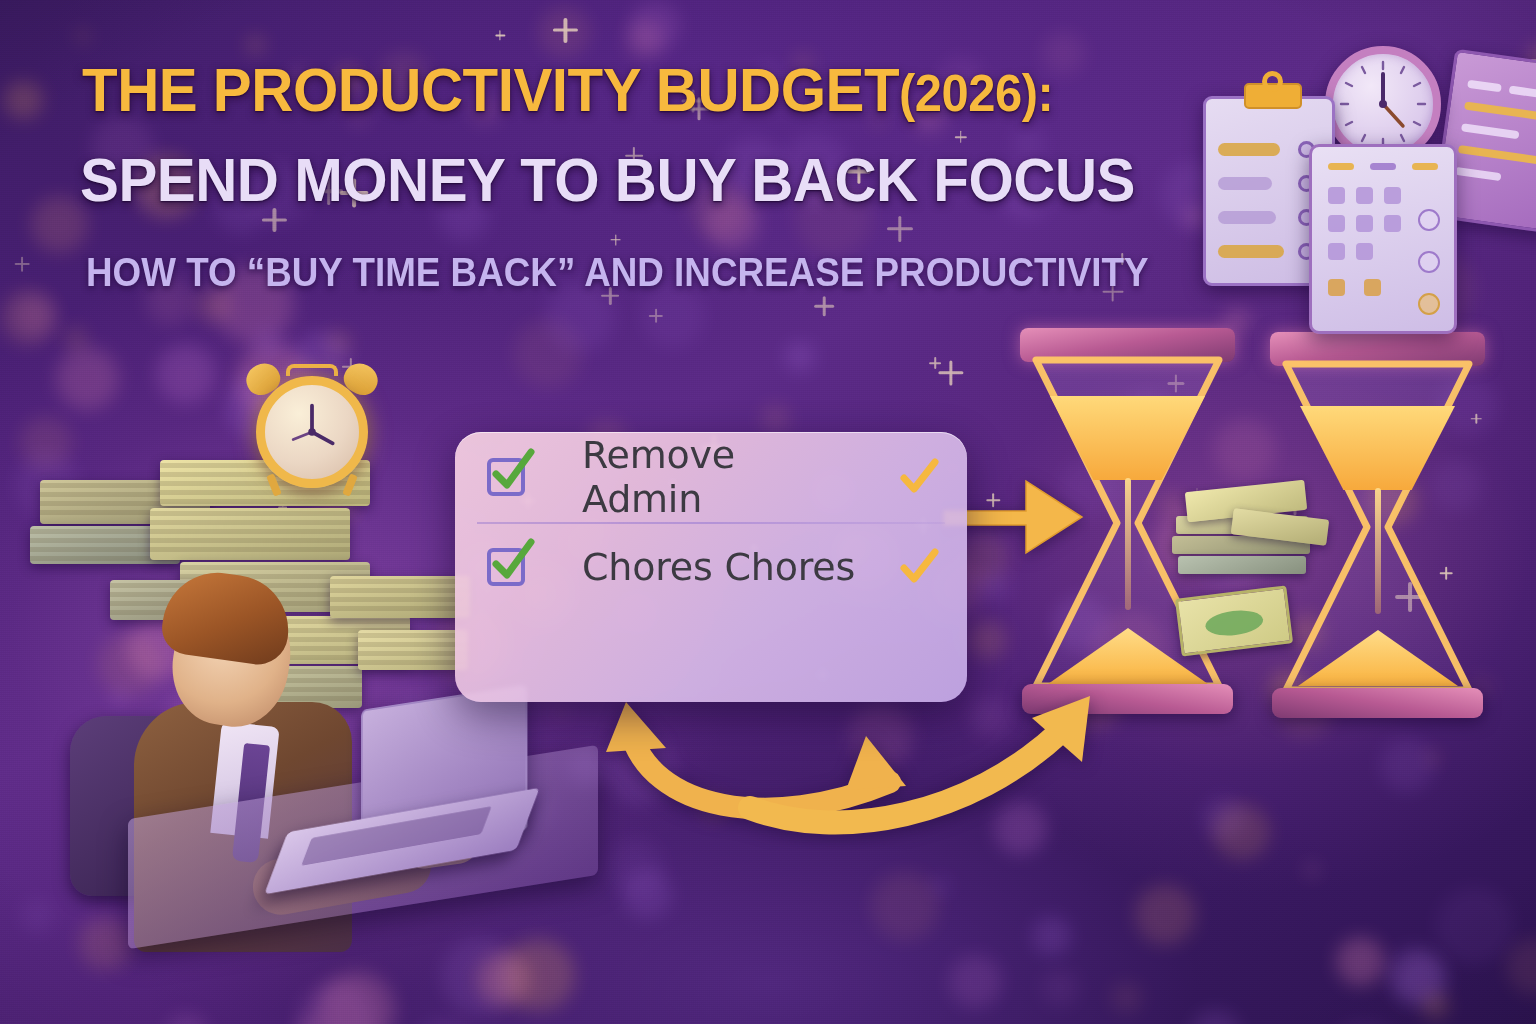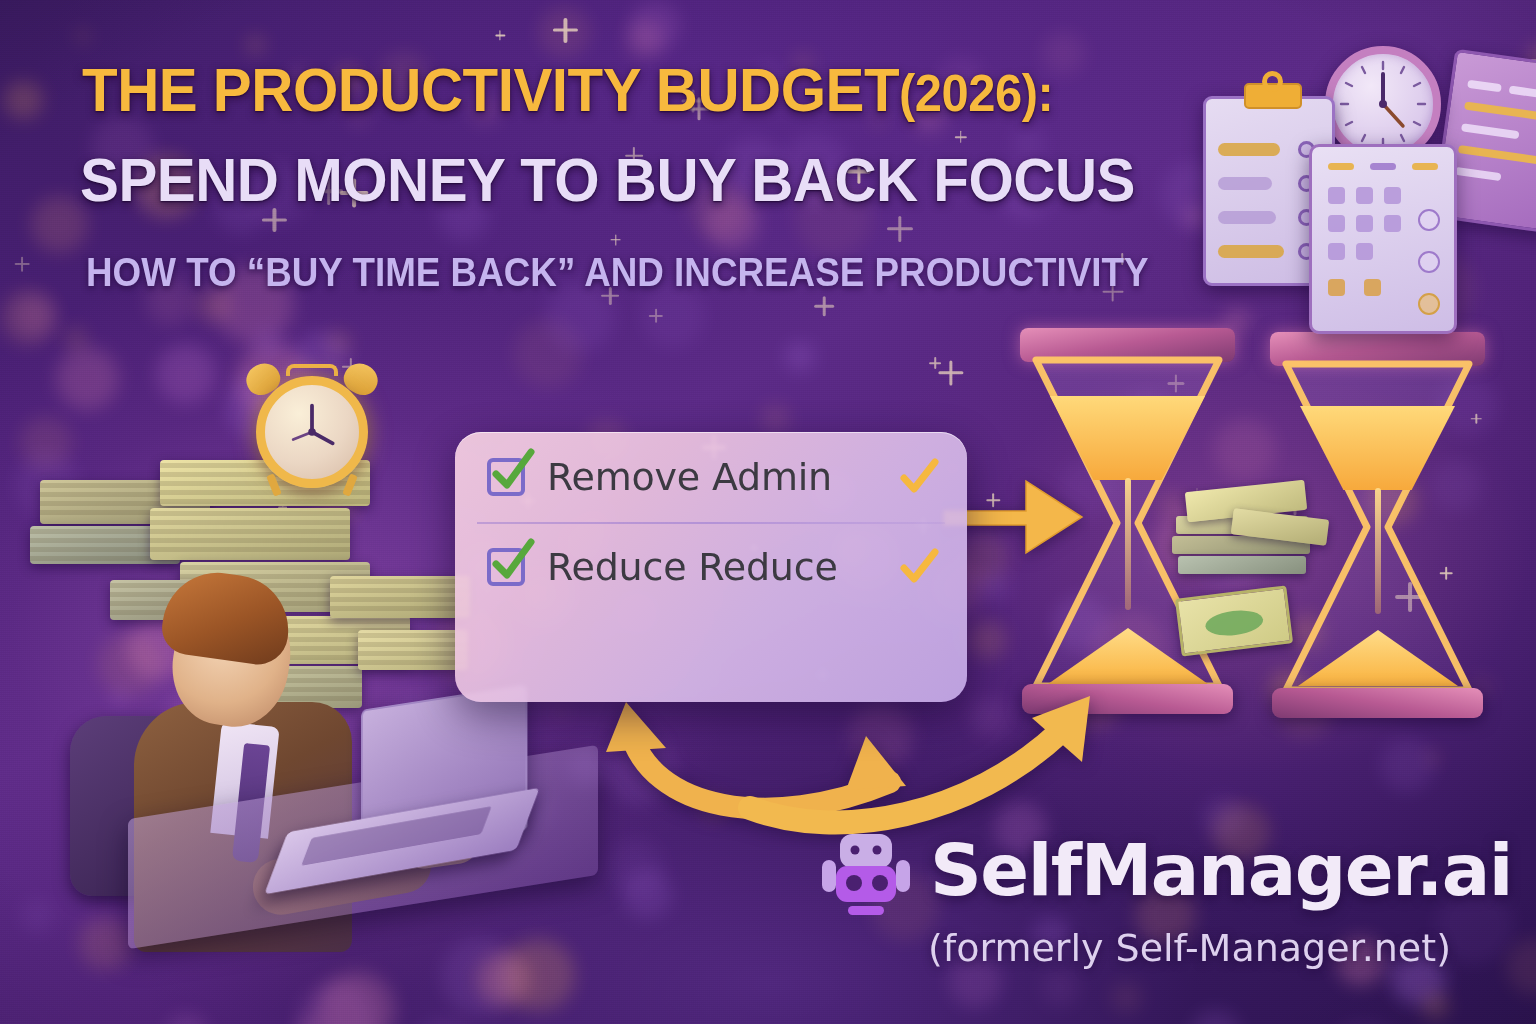--- a/index.html
+++ b/index.html
@@ -189,20 +189,21 @@
   
   #checklist-card {
     position:absolute; left:455px; top:432px; width:512px; height:270px; z-index:30;
     background:linear-gradient(135deg, rgba(246,208,226,.93) 0%, rgba(236,196,224,.92) 30%, rgba(216,186,232,.92) 62%, rgba(198,172,232,.92) 100%);
     border-radius:26px; backdrop-filter:blur(2px);
     box-shadow:0 14px 40px rgba(18,4,42,.48), inset 0 1px 0 rgba(255,255,255,.55);
   }
   .cl-row {
     position:relative; display:flex; align-items:center; height:90px;
     padding:0 28px 0 32px;
+    gap:35px;
   }
   .cl-row + .cl-row::before {
     content:""; position:absolute; left:22px; right:22px; top:0; height:2px;
     background:linear-gradient(90deg, rgba(140,110,205,.42), rgba(150,120,210,.55), rgba(150,120,210,.12));
   }
   .cl-box {
     position:relative; width:38px; height:38px; flex:0 0 38px;
     border:4px solid #7B6BC9; border-radius:6px; background:transparent;
   }
   .cl-box svg { position:absolute; left:-2px; top:-12px; width:46px; height:46px; overflow:visible; }
@@ -732,42 +733,25 @@
       </span>
     </div>
 
 
     <div class="cl-row">
       <span class="cl-box">
         <svg viewBox="0 0 46 46">
             <path d="M7,24 L18,35 L42,2" fill="none" stroke="#57A83C" stroke-width="7" stroke-linecap="round" stroke-linejoin="round"></path>
           </svg>
       </span>
-      <span class="cl-label">Reduce Reduce</span>
+      <span class="cl-label">Chores Chores</span>
       <span class="cl-tick">
         <svg viewBox="0 0 40 40" style="width:100%;height:100%;">
             <path d="M5,21 L15,32 L36,5" fill="none" stroke="#F6B83F" stroke-width="7" stroke-linecap="round" stroke-linejoin="round"></path>
           </svg>
       </span>
     </div>
   </div>
 
-  <div id="logo-block">
-    <span id="robot-icon">
-      <svg viewBox="0 0 96 96" style="width:100%;height:100%;">
-        <rect x="4" y="32" width="14" height="32" rx="7" fill="#C6A4E8"></rect>
-        <rect x="78" y="32" width="14" height="32" rx="7" fill="#C6A4E8"></rect>
-        <rect x="22" y="6" width="52" height="34" rx="12" fill="#C9AEE6"></rect>
-        <circle cx="37" cy="22" r="4.5" fill="#4A2070"></circle>
-        <circle cx="59" cy="22" r="4.5" fill="#4A2070"></circle>
-        <rect x="18" y="38" width="60" height="36" rx="11" fill="#B45BE8"></rect>
-        <circle cx="36" cy="55" r="8" fill="#4A2070"></circle>
-        <circle cx="62" cy="55" r="8" fill="#4A2070"></circle>
-        <rect x="30" y="78" width="36" height="9" rx="4.5" fill="#B45BE8"></rect>
-      </svg>
-    </span>
-    <div id="brand-name">SelfManager.ai</div>
-    <div id="brand-sub">(formerly Self-Manager.net)</div>
-  </div>
 
   <div id="weave"></div>
   <div id="vignette"></div>
 </div>
 
 </body></html>

